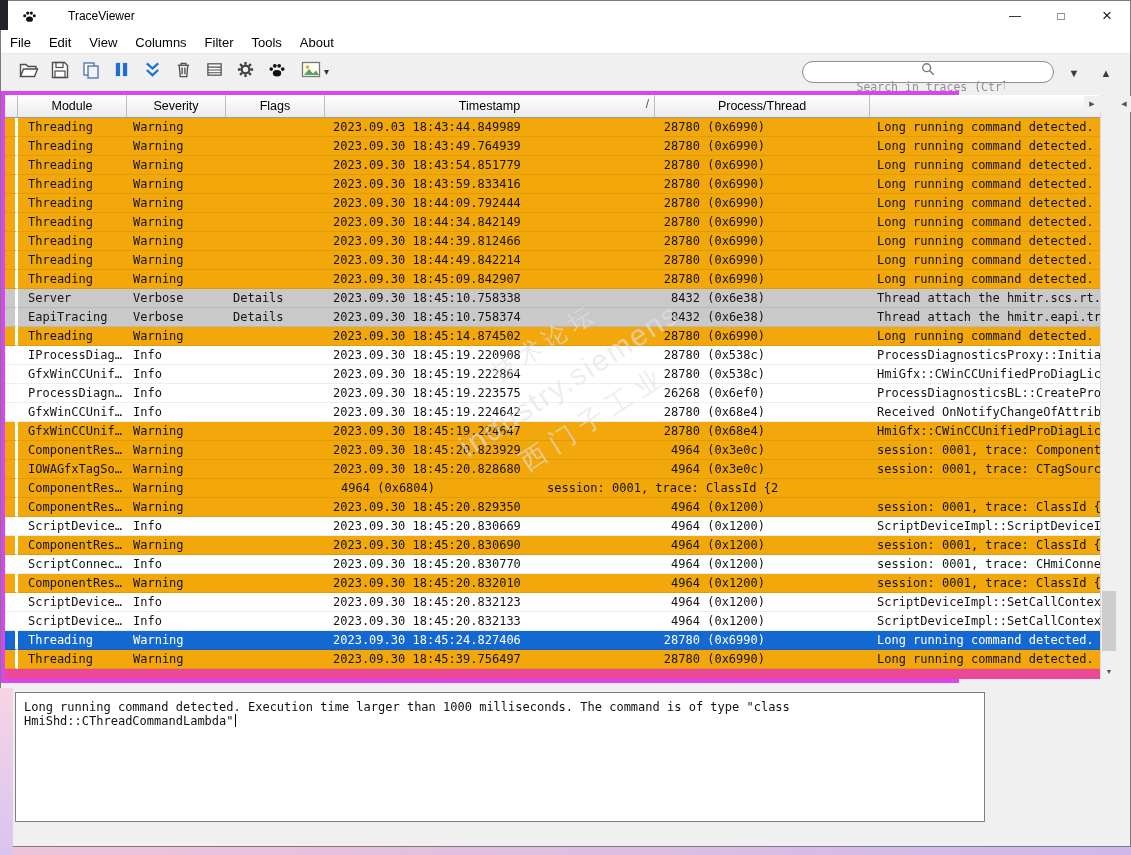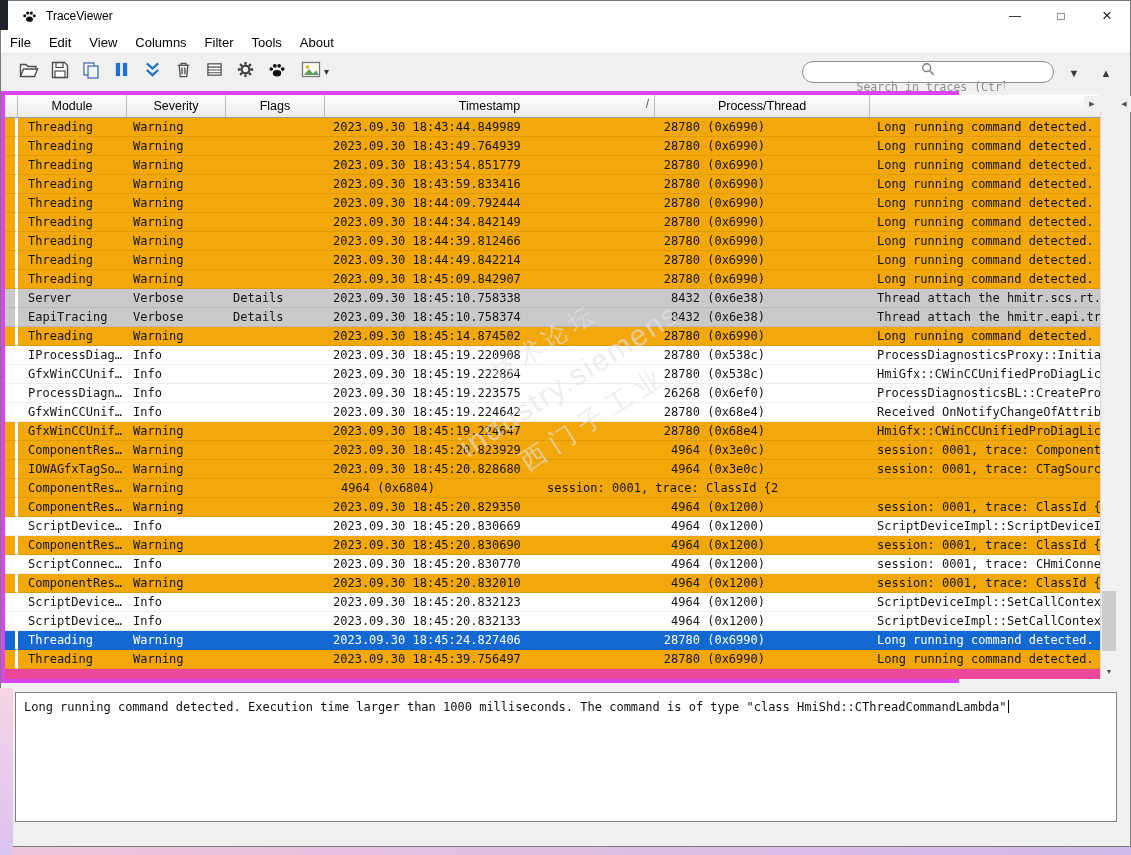--- a/index.html
+++ b/index.html
@@ -6,21 +6,21 @@
   html,body { width:1131px; height:855px; }
   body {
     position:relative; overflow:hidden;
     background:linear-gradient(90deg,#efc4da,#cfb8ea);
     font-family:"Liberation Sans","DejaVu Sans",sans-serif;
     cursor:default;
   }
   .window { position:absolute; left:0; top:0; width:1131px; height:847px;
     background:#f0f0f0; border:1px solid #7b7b7b; }
   
-  .titlebar { height:30px; background:#ffffff; display:flex; align-items:center; position:relative; }
+  .titlebar { height:30px; background:#ffffff; display:flex; align-items:center; position:relative;gap:22px; }
   .app-icon { margin-left:21px; display:flex; }
   .title-text { margin-left:9px; font-size:12px; color:#000; }
   .win-controls { position:absolute; right:0; top:0; height:30px; display:flex; }
   .win-btn { width:46px; height:30px; display:flex; align-items:center; justify-content:center;
     font-size:12px; color:#1a1a1a; }
   .win-btn.close { font-size:17px; }
   
   .menubar { height:22px; background:#ffffff; display:flex; align-items:center; }
   .menu-item { font-size:13px; color:#000; padding:2px 9px; }
   
@@ -70,21 +70,21 @@
   .vscroll { width:16px; flex:none; background:#f0f0f0; border-left:1px solid #d9d9d9; position:relative; }
   .sb-btn { position:absolute; width:16px; height:16px; display:flex; align-items:center;
     justify-content:center; font-size:7px; color:#505050; background:#f0f0f0; }
   .sb-up { top:0; left:0; } .sb-down { bottom:0; left:0; }
   .vthumb { position:absolute; left:1px; width:14px; top:496px; height:60px; background:#cdcdcd; }
   .hscroll { height:16px; flex:none; background:#f0f0f0; border-top:1px solid #d9d9d9; position:relative; }
   .sb-left { left:0; top:0; } .sb-right { right:16px; top:0; }
   .sb-corner { position:absolute; right:0; top:0; width:16px; height:16px; background:#f0f0f0; }
   .hthumb { position:absolute; left:17px; top:1px; width:600px; height:14px; background:#cdcdcd; }
   
-  .detail { position:absolute; left:14px; top:691px; width:1102px; height:130px;
+  .detail { position:absolute; left:14px; top:691px; width:970px; height:130px;
     background:#fff; border:1px solid #7f7f7f; padding:7px 8px;
     font-family:"DejaVu Sans Mono","Liberation Mono",monospace; font-size:12px; color:#111; }
   .caret-bar { display:inline-block; width:1px; height:13px; background:#000;
     vertical-align:-2px; margin-left:1px; }
   .statusbar { position:absolute; left:14px; top:827px; width:1103px; height:19px;
     background:#f0f0f0; border:1px solid; border-color:#9c9c9c #ffffff #ffffff #9c9c9c;
     font-family:"DejaVu Sans Mono","Liberation Mono",monospace; font-size:12px;
     line-height:16px; padding-left:6px; color:#111; }
   
   .watermark { position:absolute; left:320px; top:315px; width:500px;
@@ -239,21 +239,21 @@
             <div class="th col6">
               <span></span>
             </div>
           </div>
         <div class="tbody">
             <div class="tr row-warning">
               <div class="td col0"></div>
               <div class="td col1">Threading</div>
               <div class="td col2">Warning</div>
               <div class="td col3"></div>
-              <div class="td col4">2023.09.30 18:43:44.849989</div>
+              <div class="td col4">2023.09.03 18:43:44.849989</div>
               <div class="td col5">28780 (0x6990)</div>
               <div class="td col6">Long running command detected. E</div>
             </div>
             <div class="tr row-warning">
               <div class="td col0"></div>
               <div class="td col1">Threading</div>
               <div class="td col2">Warning</div>
               <div class="td col3"></div>
               <div class="td col4">2023.09.30 18:43:49.764939</div>
               <div class="td col5">28780 (0x6990)</div>

